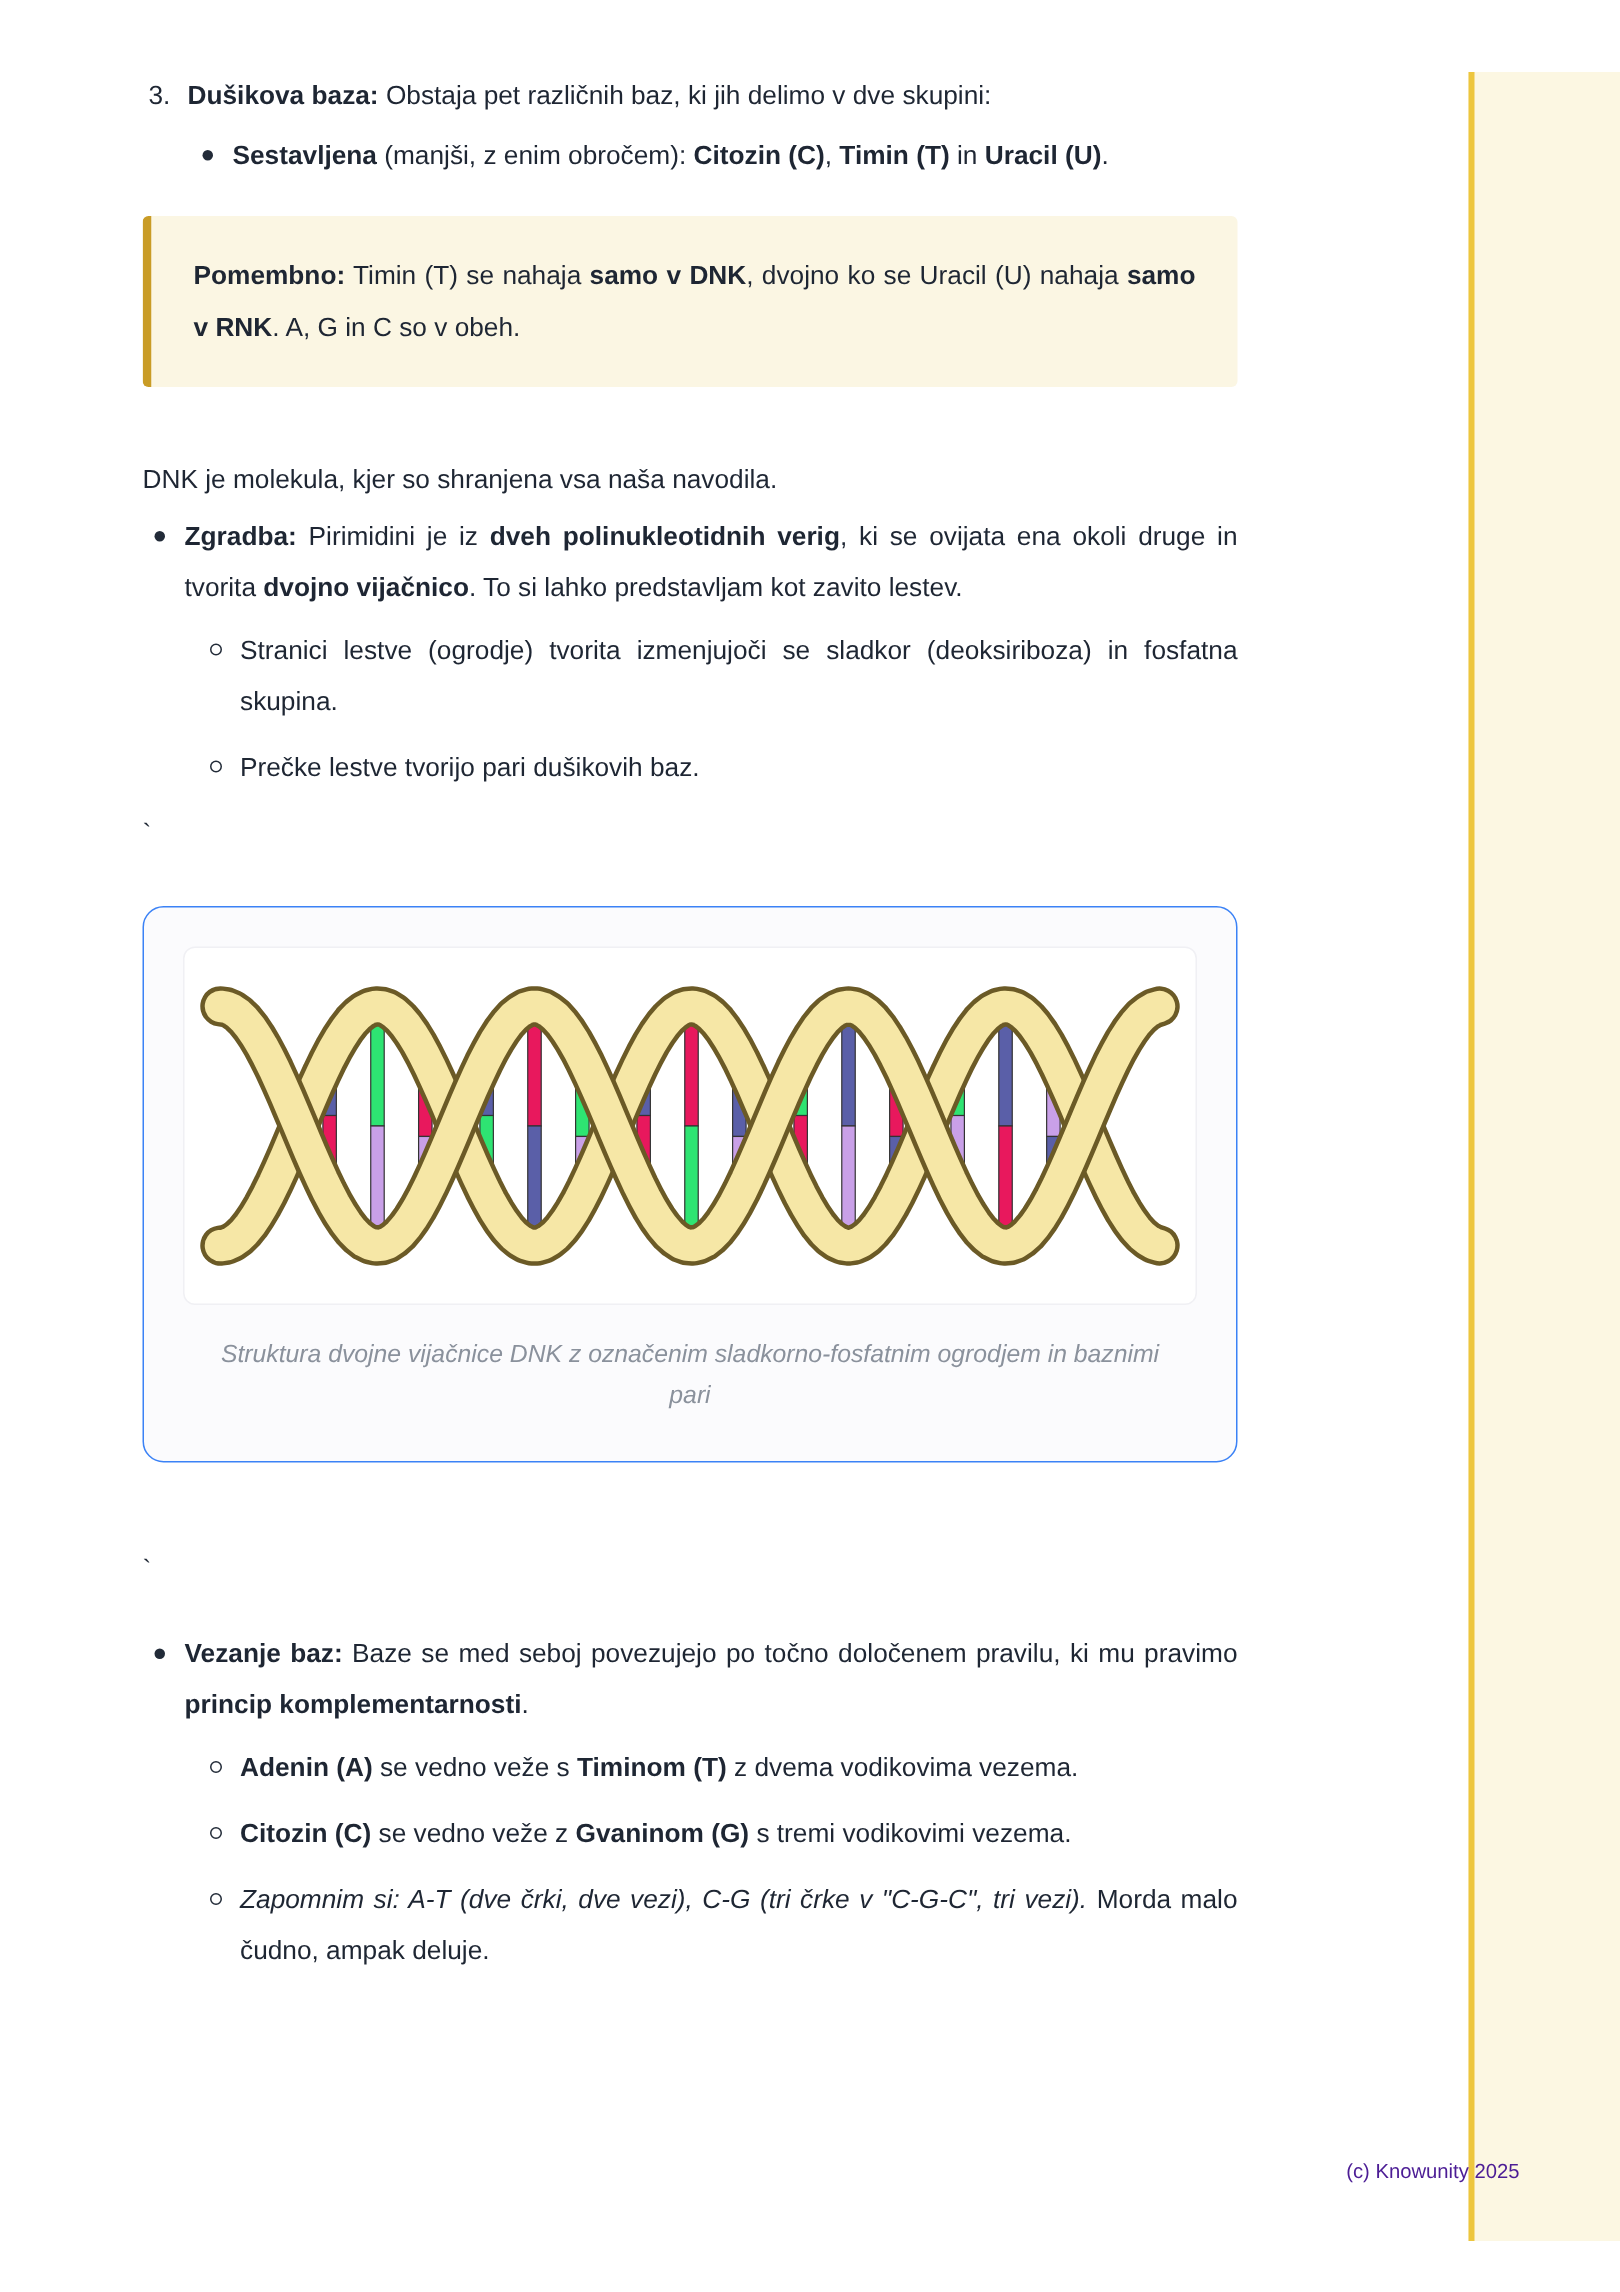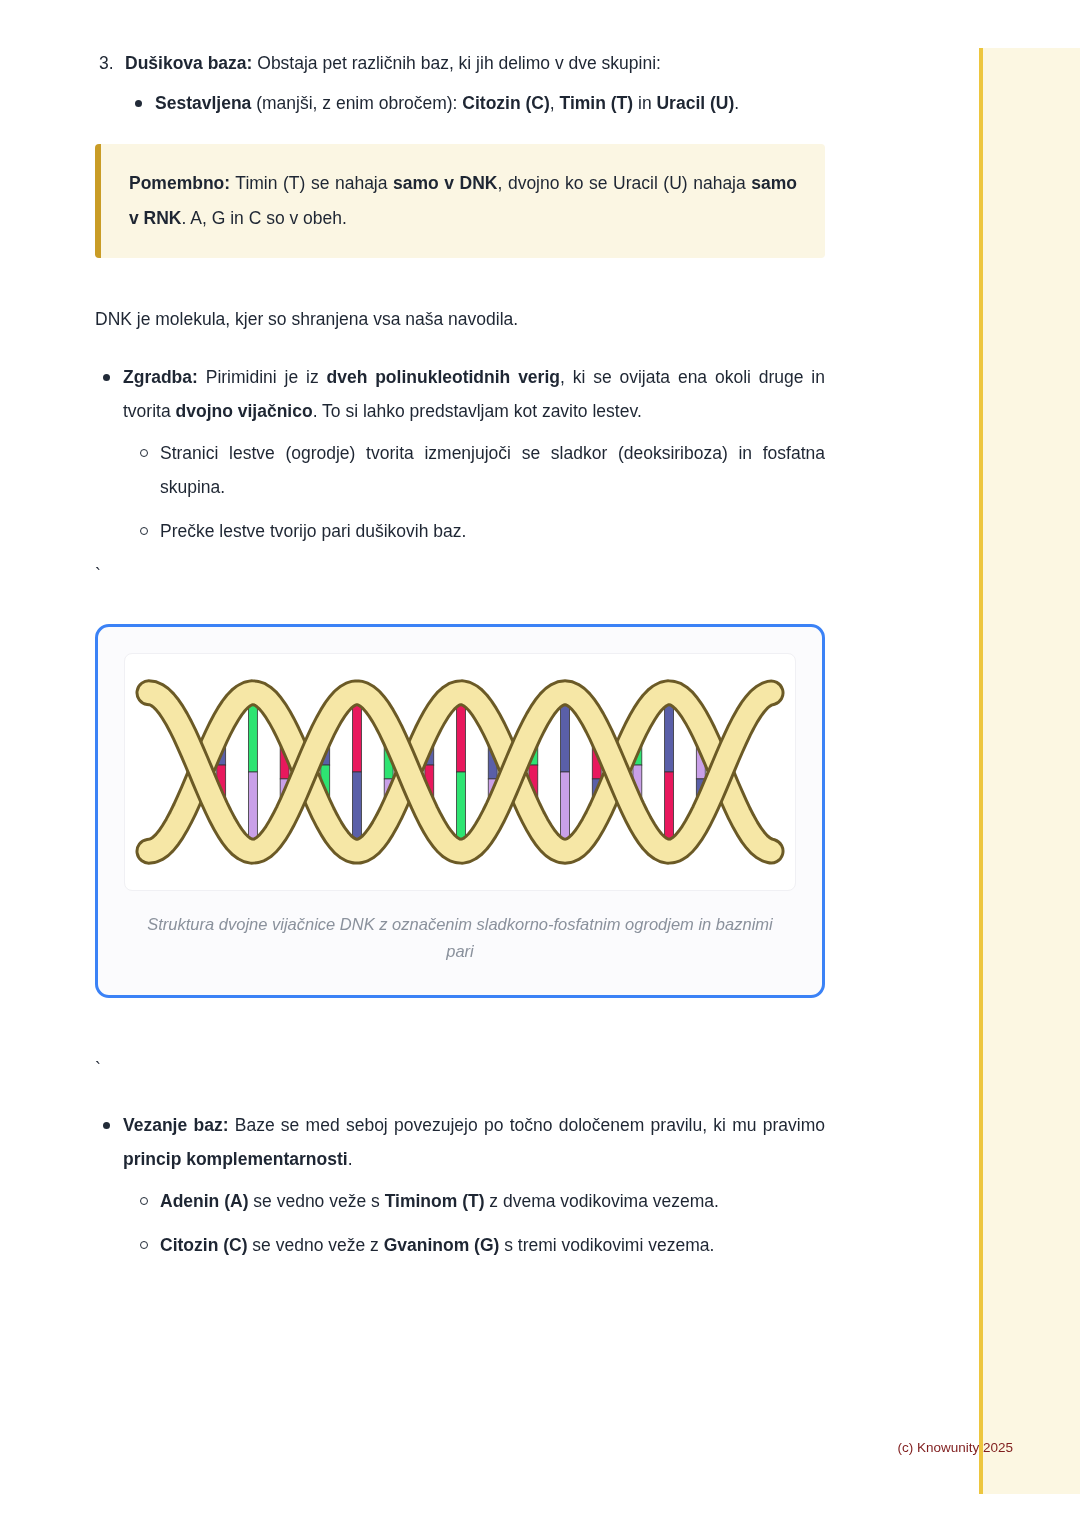--- a/index.html
+++ b/index.html
@@ -35,37 +35,37 @@
   .callout{
     margin:24px 0 44px 0;
     background:var(--callout_bg,#fbf6e3);
     border-left:6px solid var(--callout_border,#c99c26);
     border-radius:4px;
     padding:22px 28px;
     line-height:35px;
   }
 
   .heading{ color:var(--accent,#f0b429); font-size:25px; line-height:32px; font-weight:700; margin-bottom:24px; }
-  .intro{ margin-bottom:24px; }
+  .intro{ margin-bottom:4px; }
 
   .tick{ margin-top:4px; margin-bottom:32px; }
   .tick2{ margin-bottom:22px; }
 
   .card{
-    background:#fbfbfd; border:3px solid #3b82f6; border-radius:14px;
+    background:#fbfbfd; border:1px solid #3b82f6; border-radius:14px;
     padding:26px; margin-bottom:54px;
   }
   .fig{ background:#ffffff; border:1px solid #f0f0f4; border-radius:8px; padding:8px; }
   .fig svg{ display:block; width:100%; height:auto; }
   .caption{
     margin:20px auto 4px auto; max-width:630px; text-align:center;
     font-style:italic; color:var(--muted,#8a919c); font-size:16.5px; line-height:27px;
   }
 
-  .footer{ position:absolute; top:1440px; right:67px; font-size:13.5px; color:#7f1d1d; }
+  .footer{ position:absolute; top:1440px; right:67px; font-size:13.5px; color:#4c1d95; }
 </style>
 </head>
 <body>
 
 <div class="edge-strip"></div>
 
 <div class="content">
 
   <div class="num-item">
     <span class="num">3.</span>
@@ -168,16 +168,22 @@
     <p class="txt just"><span class="b">Adenin (A)</span><span> se vedno veže s </span><span class="b">Timinom (T)</span><span> z dvema vodikovima vezema.</span></p>
   </div>
 
   <div class="li lv2">
     <span class="marker">
         <span class="ring"></span>
       </span>
     <p class="txt just"><span class="b">Citozin (C)</span><span> se vedno veže z </span><span class="b">Gvaninom (G)</span><span> s tremi vodikovimi vezema.</span></p>
   </div>
 
+  <div class="li lv2">
+    <span class="marker">
+        <span class="ring"></span>
+      </span>
+    <p class="txt just"><span class="i">Zapomnim si: A-T (dve črki, dve vezi), C-G (tri črke v "C-G-C", tri vezi).</span><span> Morda malo čudno, ampak deluje.</span></p>
+  </div>
 
 </div>
 
 <div class="footer">(c) Knowunity 2025</div>
 
 </body></html>

